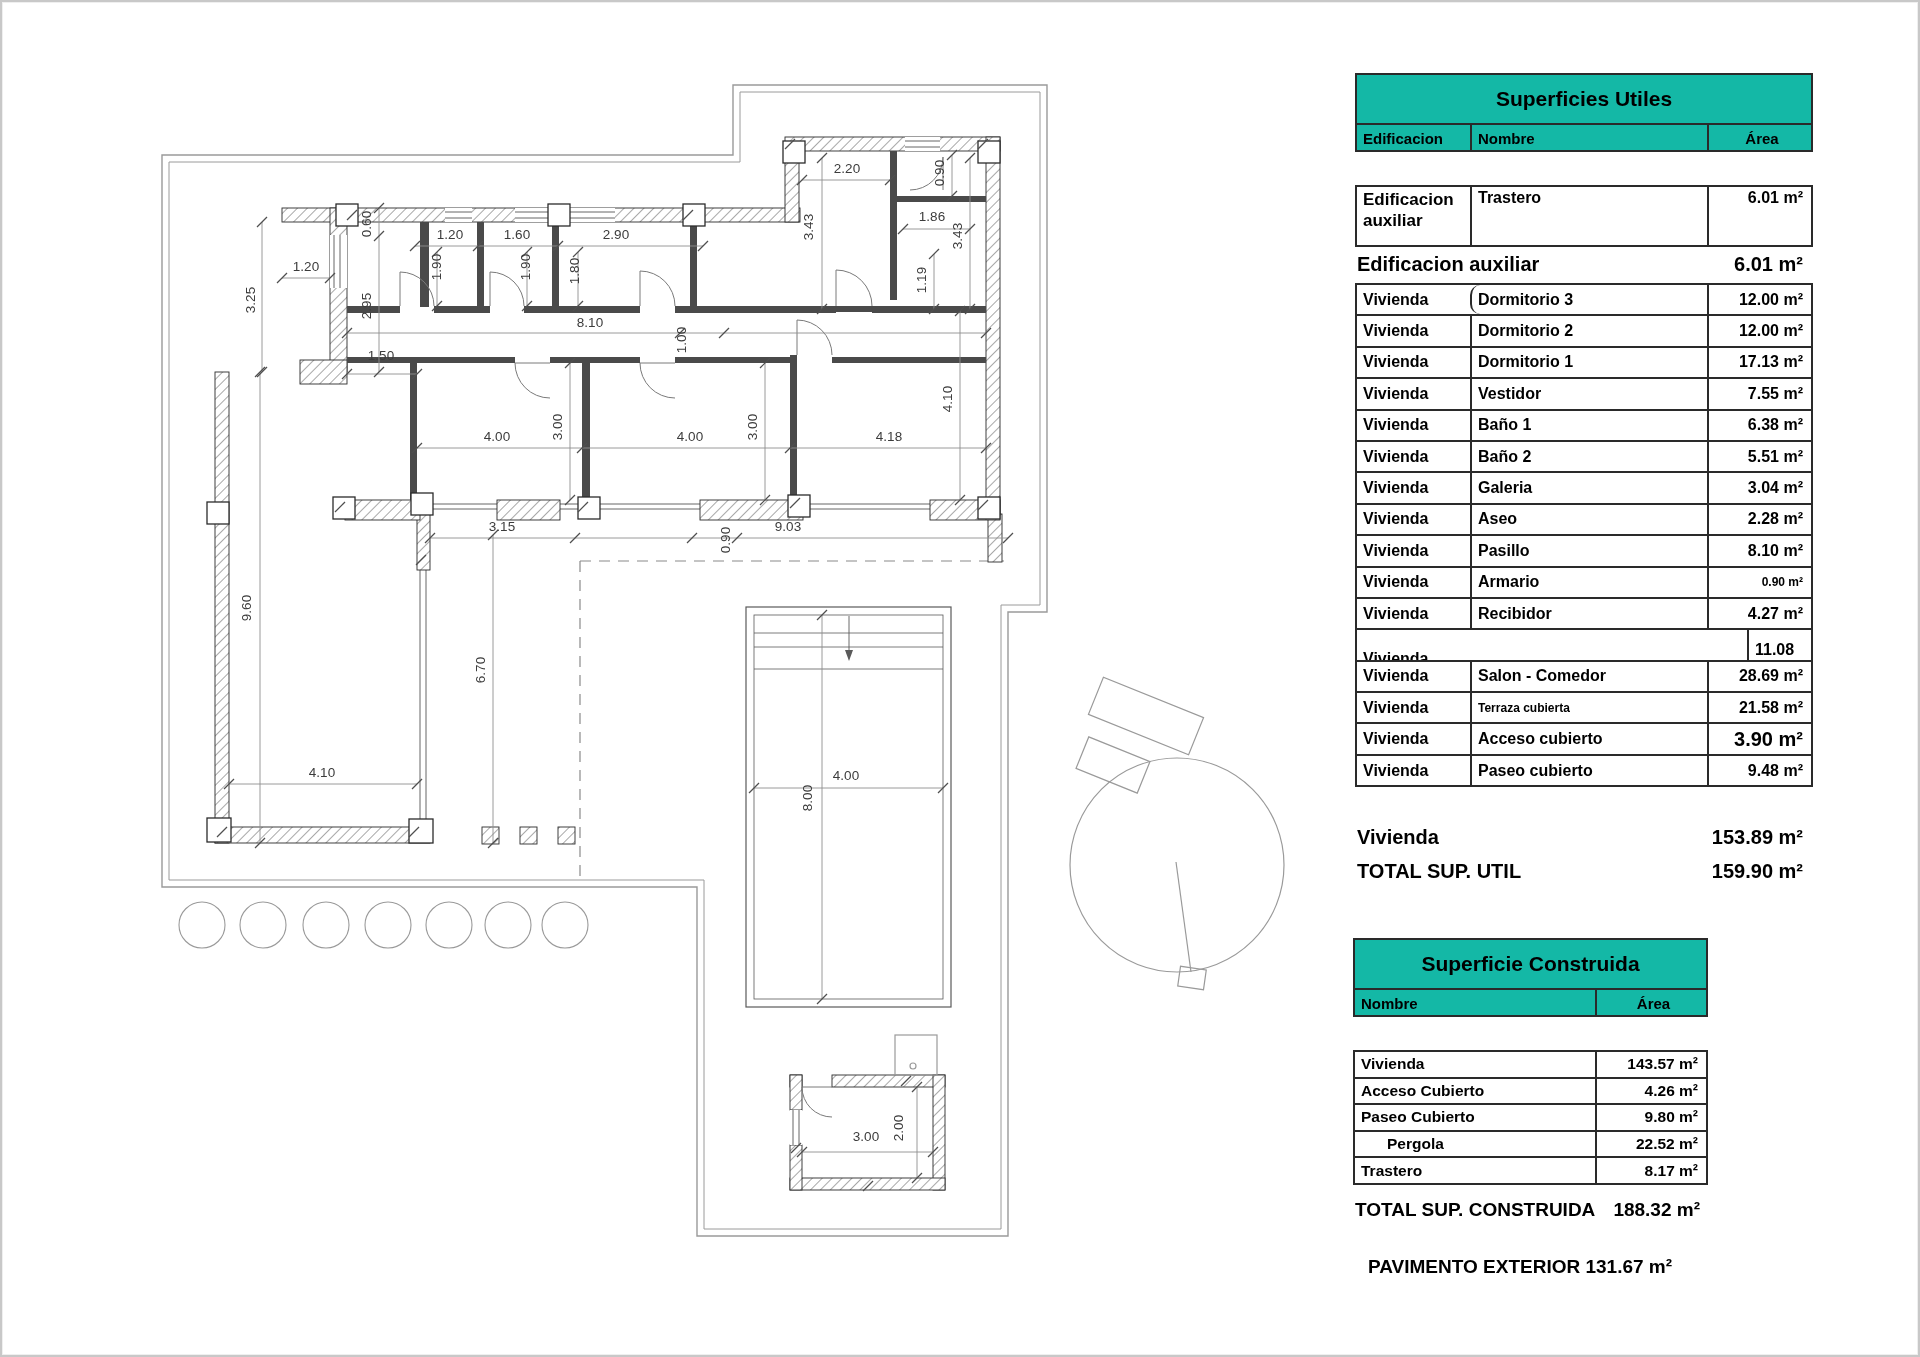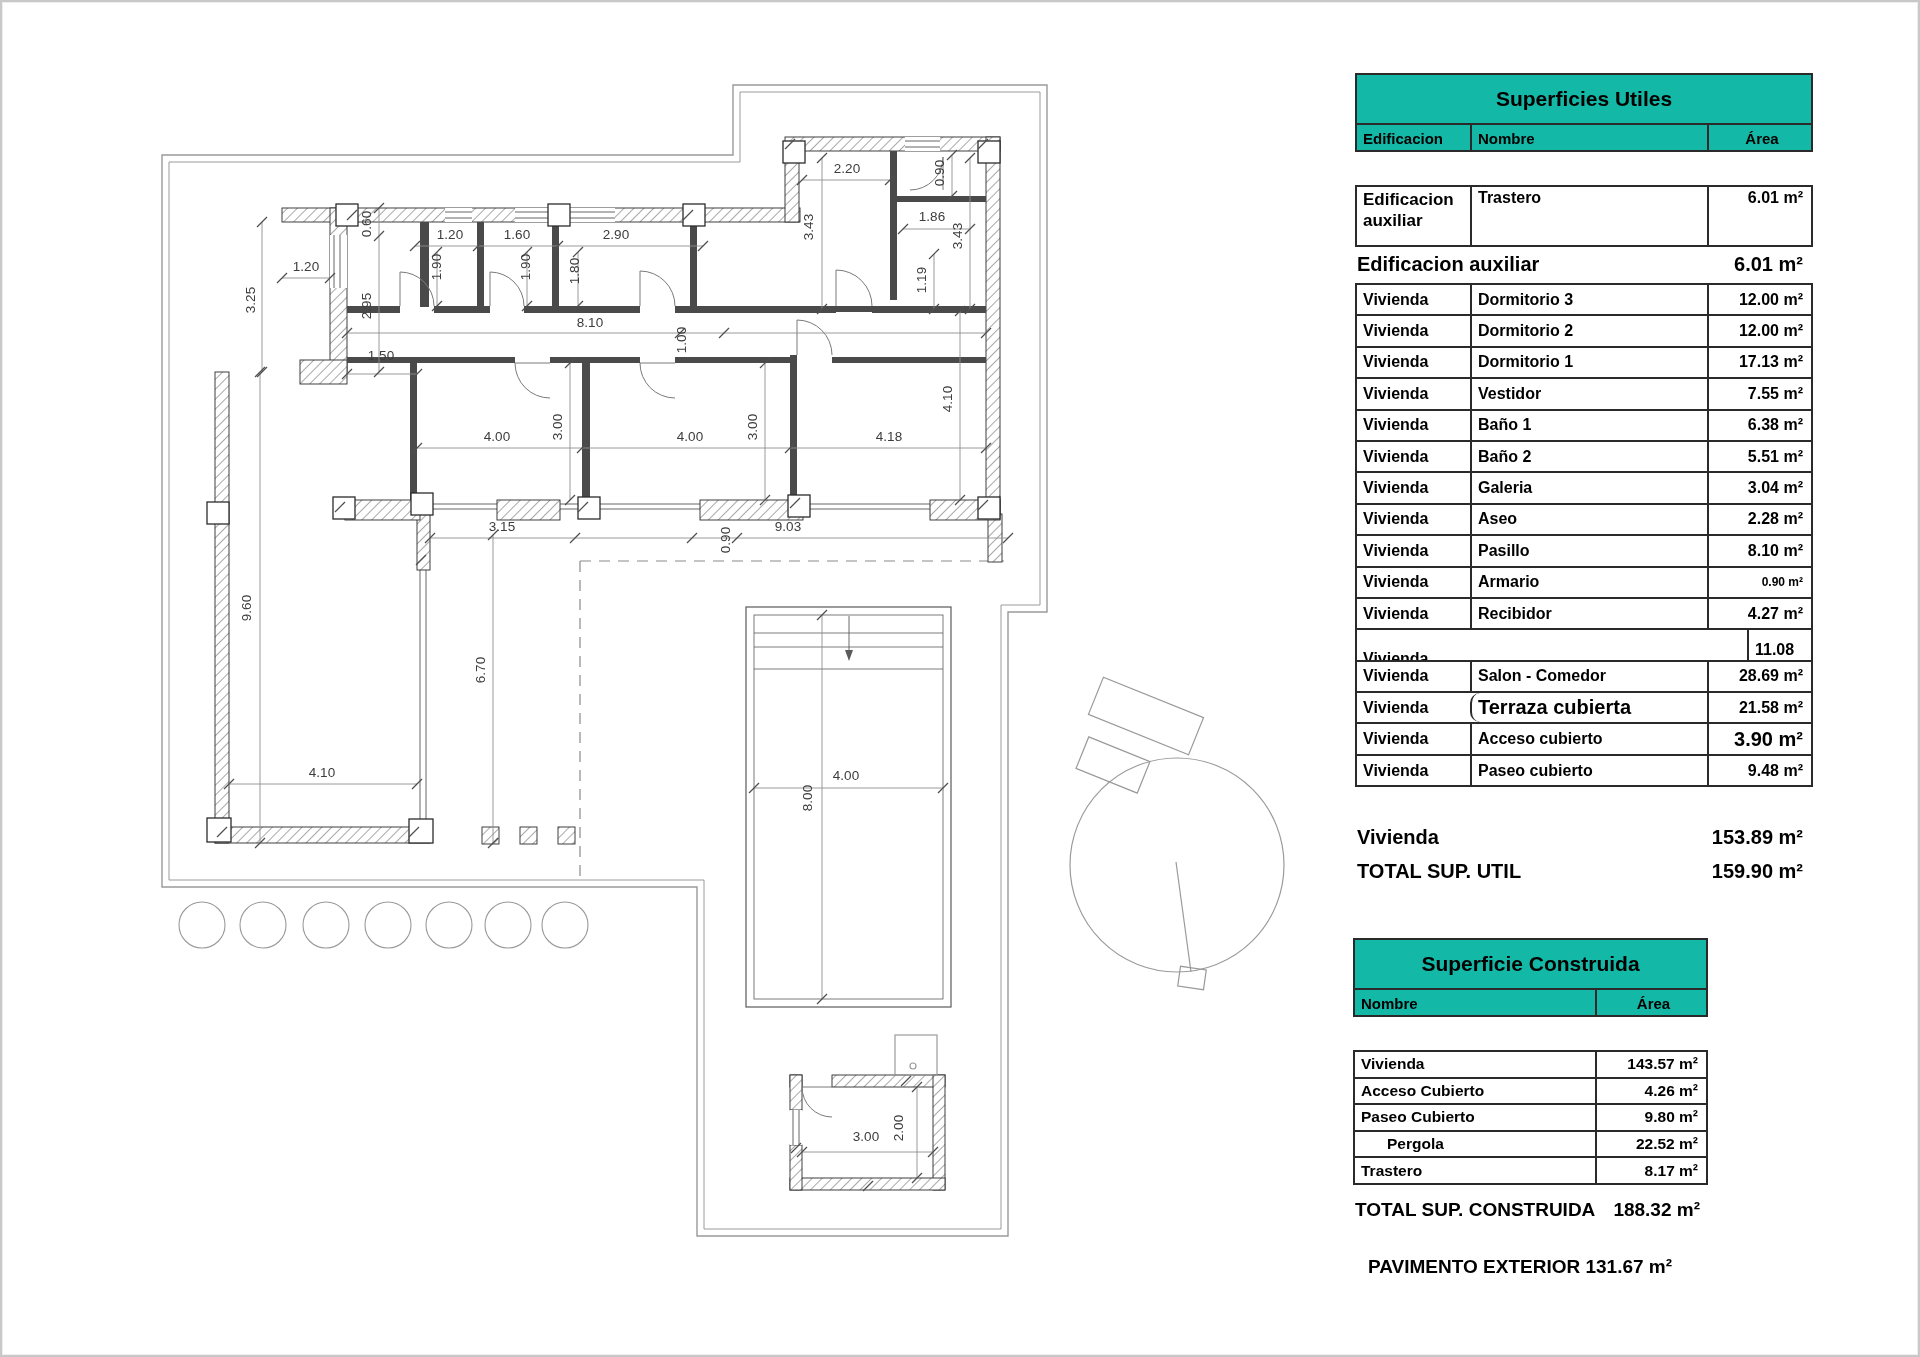--- a/index.html
+++ b/index.html
@@ -347,21 +347,21 @@
   </div>
 
   <div class="freerow" style="left:1357px;top:247px;width:456px;height:34px;font-size:20px;">
     <span>Edificacion auxiliar</span>
     <span style="padding-right:10px;">6.01 m²</span>
   </div>
 
   <div id="t1-rows" style="position:absolute;left:1355px;top:283px;width:458px;">
         <div class="row-line t1-grid" style="position: relative; width: 458px; height: 33.4px; margin-top: 0px;">
           <div class="cell " style="font-size: 16px;">Vivienda</div>
-          <div class="cell " style="font-size: 16px;">Dormitorio 3</div>
+          <div class="cell " style="font-size: 16px; border-radius: 10px;">Dormitorio 3</div>
           <div class="cell num" style="font-size: 16px;">12.00 m²</div>
         </div>
         <div class="row-line t1-grid" style="position: relative; width: 458px; height: 33.4px; margin-top: -2px;">
           <div class="cell " style="font-size: 16px;">Vivienda</div>
           <div class="cell " style="font-size: 16px;">Dormitorio 2</div>
           <div class="cell num" style="font-size: 16px;">12.00 m²</div>
         </div>
         <div class="row-line t1-grid" style="position: relative; width: 458px; height: 33.4px; margin-top: -2px;">
           <div class="cell " style="font-size: 16px;">Vivienda</div>
           <div class="cell " style="font-size: 16px;">Dormitorio 1</div>
@@ -412,21 +412,21 @@
           <div class="cell " style="font-size: 16px; margin-top: 36px;">Cocina</div>
           <div class="cell num" style="font-size: 16px; margin-left: 40px;">11.08 m²</div>
         </div>
         <div class="row-line t1-grid" style="position: relative; width: 458px; height: 33.4px; margin-top: -2px;">
           <div class="cell " style="font-size: 16px;">Vivienda</div>
           <div class="cell " style="font-size: 16px;">Salon - Comedor</div>
           <div class="cell num" style="font-size: 16px;">28.69 m²</div>
         </div>
         <div class="row-line t1-grid" style="position: relative; width: 458px; height: 33.4px; margin-top: -2px;">
           <div class="cell " style="font-size: 16px;">Vivienda</div>
-          <div class="cell " style="font-size: 20px; border-radius: 10px;">Terraza cubierta</div>
+          <div class="cell " style="font-size: 12px;">Terraza cubierta</div>
           <div class="cell num" style="font-size: 16px;">21.58 m²</div>
         </div>
         <div class="row-line t1-grid" style="position: relative; width: 458px; height: 33.4px; margin-top: -2px;">
           <div class="cell " style="font-size: 16px;">Vivienda</div>
           <div class="cell " style="font-size: 16px;">Acceso cubierto</div>
           <div class="cell num" style="font-size: 20px;">3.90 m²</div>
         </div>
         <div class="row-line t1-grid" style="position: relative; width: 458px; height: 33.4px; margin-top: -2px;">
           <div class="cell " style="font-size: 16px;">Vivienda</div>
           <div class="cell " style="font-size: 16px;">Paseo cubierto</div>

